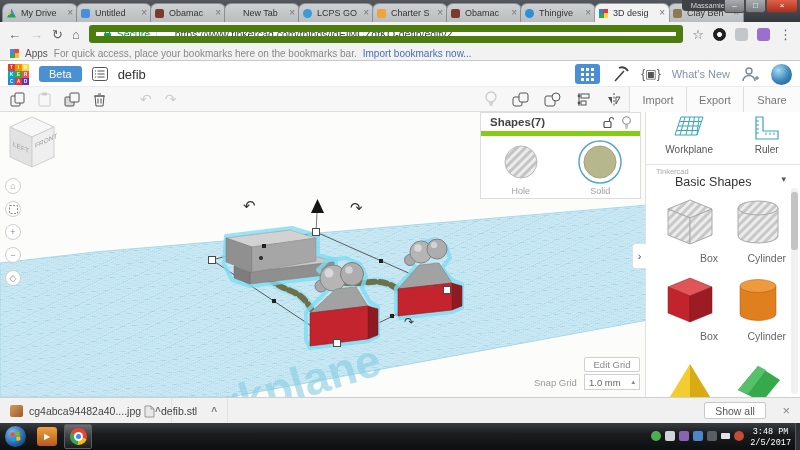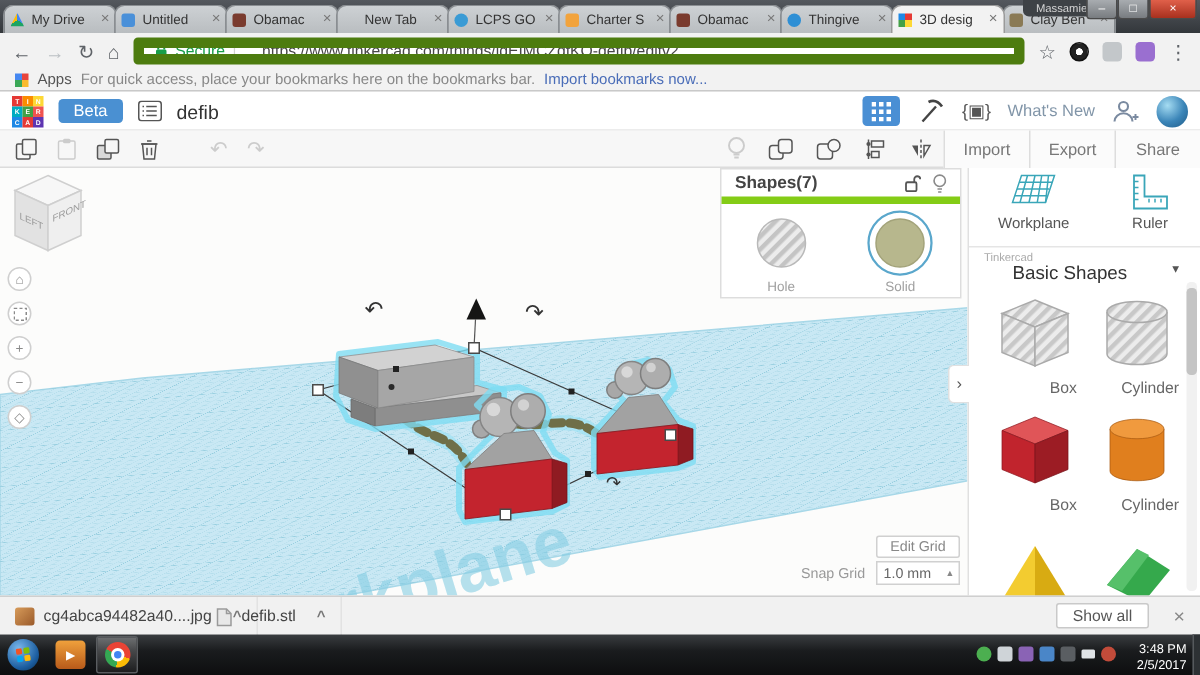--- a/index.html
+++ b/index.html
@@ -163,21 +163,21 @@
   .chromeico:after{content:"";position:absolute;left:6px;top:6px;width:5px;height:5px;border-radius:50%;background:#4285f4;}
   .tray{position:absolute;right:56px;top:8px;display:flex;gap:4px;align-items:center;}
   .tico{width:10px;height:10px;border-radius:2px;}
   .t1{background:#4caf50;border-radius:50%;}
   .t2{background:#cfd4d8;}
   .t3{background:#8a63b5;}
   .t4{background:#4a86c8;}
   .t5{background:#5a5e62;}
   .t6{width:9px;height:6px;background:#dfe3e6;border-radius:1px;}
   .t7{background:#c24b3a;border-radius:50%;}
-  .clock{position:absolute;right:9px;top:4px;color:#fff;font-size:8.5px;line-height:1.25;text-align:right;}
+  .clock{position:absolute;right:9px;top:4px;color:#fff;font-size:8.5px;line-height:1.25;text-align:center;font-family:Liberation Mono, monospace;}
   .showdesk{position:absolute;right:0;top:0;width:5px;height:27px;background:#2d3134;border-left:1px solid #55595c;}
 </style>
 </head>
 <body>
 
 <div class="screen">
 
   <div class="tabstrip">
     <div class="tab" style="left:2px">
       <span class="fav f1"></span>

